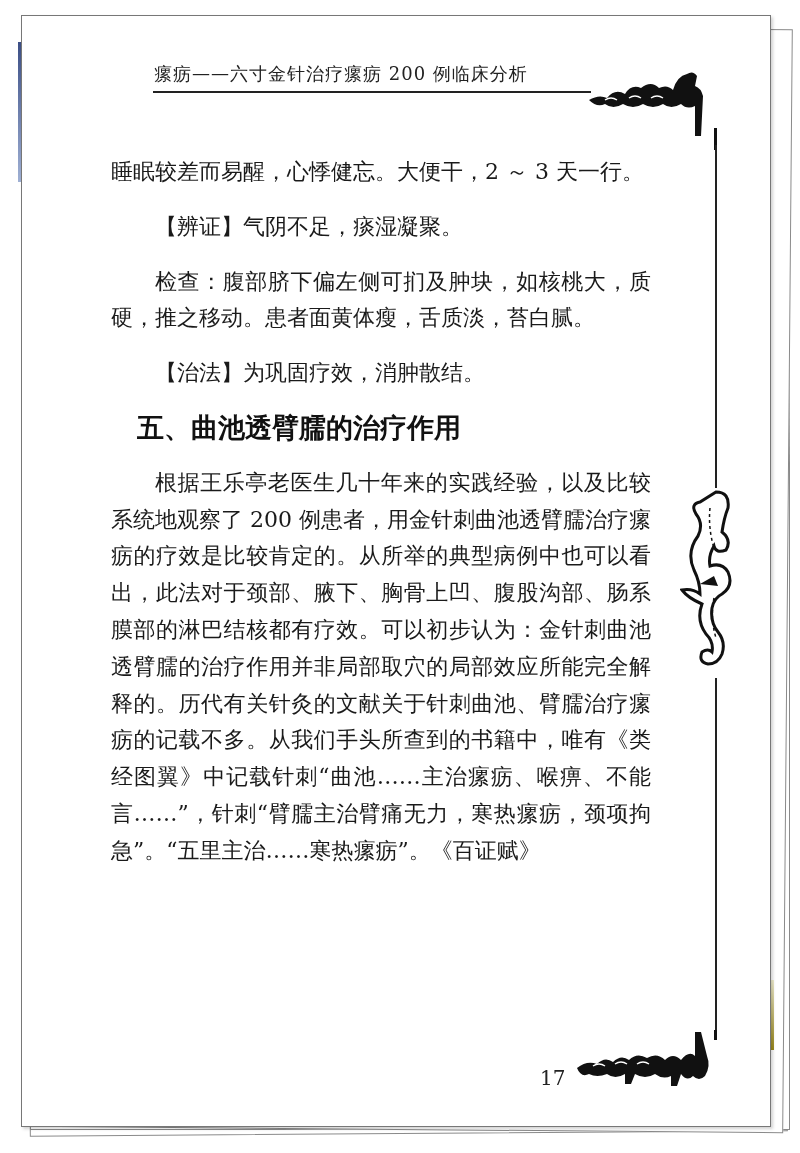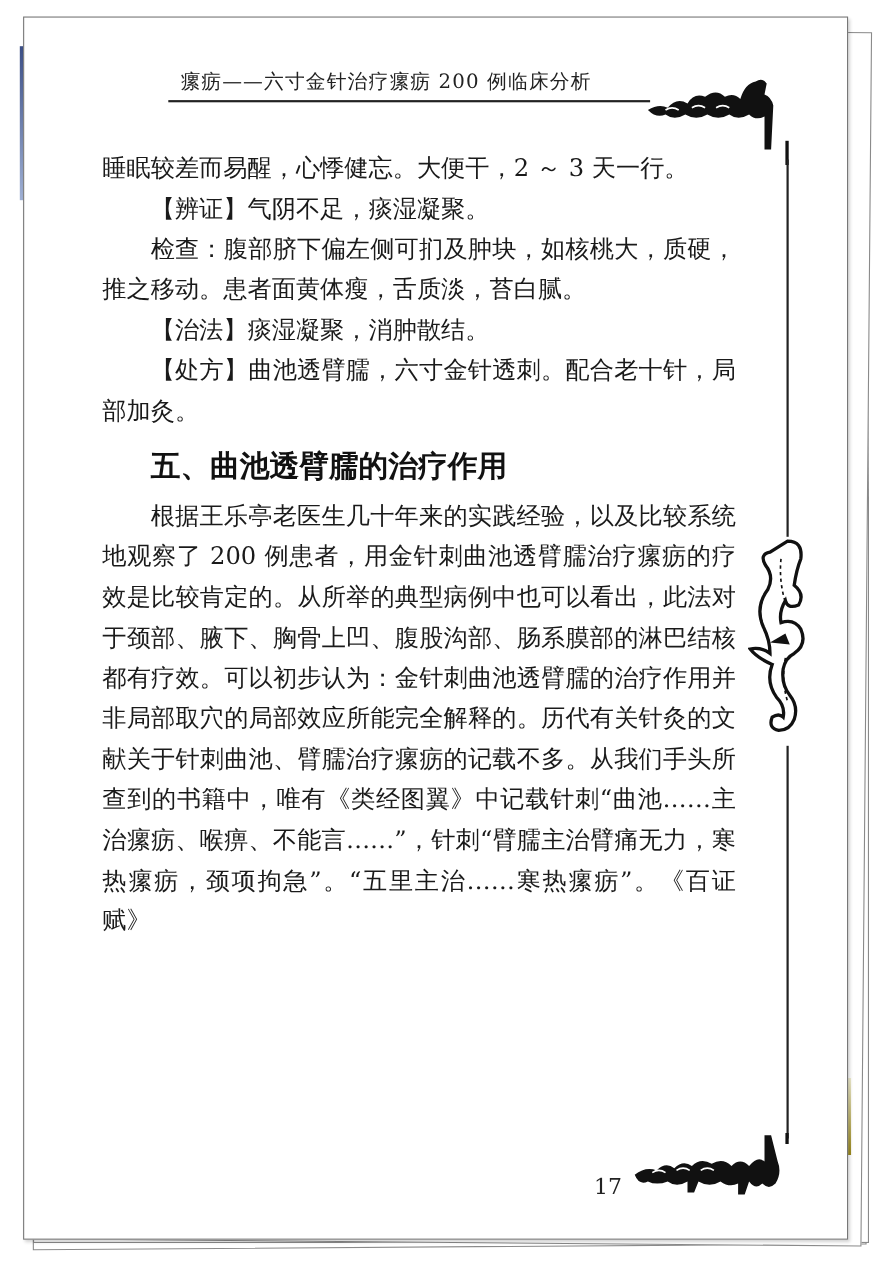--- a/index.html
+++ b/index.html
@@ -14,31 +14,31 @@
   .sheet-back2 { left: 30px; top: 30px; width: 760px; height: 1100px; }
   .sheet-back1 { left: 36px; top: 26px; width: 752px; height: 1104px; transform: rotate(0.5deg); }
   .sheet-blue { position: absolute; left: 18px; top: 42px; width: 6px; height: 140px; background: linear-gradient(#3c4f86, #9fb0d4); }
   .sheet-gold { position: absolute; left: 768px; top: 980px; width: 6px; height: 70px; background: linear-gradient(#f2efd0, #9c8a1c); clip-path: polygon(0 0, 100% 0, 100% 100%, 40% 100%); }
   .page {
     position: absolute; left: 21px; top: 15px; width: 750px; height: 1112px;
     background: #fff; border: 1.5px solid #777; box-sizing: border-box;
     box-shadow: 2px 2px 3px rgba(0,0,0,0.18);
   }
   .running-head {
-    position: absolute; left: 164px; top: 62px;
+    position: absolute; left: 154px; top: 62px;
     font-size: 18px; letter-spacing: 1px; color: #222;
   }
   .head-rule { position: absolute; left: 153px; top: 91px; width: 438px; height: 2px; background: #222; }
   .border-vert { position: absolute; left: 715px; top: 145px; width: 2px; height: 890px; background: #222; }
   .ornament { position: absolute; }
   .body-text {
     position: absolute; left: 93px; top: 136px; width: 576px;
     font-size: 22px; line-height: 36.8px; color: #1a1a1a;
   }
-  .body-text p { margin: 0; text-align: justify; }
+  .body-text p { margin: 18px; text-align: justify; }
   .indent { text-indent: 44px; }
   .heading {
     font-family: "DejaVu Sans", "Liberation Sans", sans-serif;
     font-size: 27px; font-weight: bold; text-indent: 44px;
     margin: 13px 0 9px 0 !important; color: #111;
   }
   .page-number {
     position: absolute; left: 540px; top: 1066px;
     font-size: 20px; color: #222;
   }
@@ -68,22 +68,21 @@
 <svg class="ornament" style="left:680px;top:488px;background:#fff" width="72" height="190" viewBox="0 0 72 190">
   <path d="M36 4 q14 0 12 16 q-4 10 -6 24 q10 8 4 18 q-10 4 -12 -4 q-6 10 -4 20 q12 -4 18 6 q6 14 -6 22 q-8 4 -10 14 q-2 14 6 24 q8 10 4 22 q-4 10 -14 10 q-10 -2 -6 -12 q6 -4 10 0 q2 -10 -6 -18 q-10 -14 -4 -30 q-14 -6 -20 -14 q10 -2 18 4 q0 -12 -6 -24 q-8 -18 4 -34 q6 -12 -2 -22 q-6 -10 4 -12 z" fill="#fff" stroke="#111" stroke-width="3"></path>
   <path d="M30 20 q-2 20 4 40 M34 110 q-4 20 2 40" stroke="#111" stroke-width="1.5" stroke-dasharray="3 3" fill="none"></path>
   <path d="M20 96 l14 -8 l4 10 z" fill="#111"></path>
 </svg>
 
 <div class="body-text">
   <p>睡眠较差而易醒，心悸健忘。大便干，2 ～ 3 天一行。</p>
   <p class="indent">【辨证】气阴不足，痰湿凝聚。</p>
   <p class="indent">检查：腹部脐下偏左侧可扪及肿块，如核桃大，质硬，推之移动。患者面黄体瘦，舌质淡，苔白腻。</p>
-  <p class="indent">【治法】痰湿凝聚，消肿散结。</p>
-  <p class="indent">【处方】曲池透臂臑，六寸金针透刺。配合老十针，局部加灸。</p>
+  <p class="indent">【治法】为巩固疗效，消肿散结。</p>
   <p class="heading">五、曲池透臂臑的治疗作用</p>
   <p class="indent">根据王乐亭老医生几十年来的实践经验，以及比较系统地观察了 200 例患者，用金针刺曲池透臂臑治疗瘰疬的疗效是比较肯定的。从所举的典型病例中也可以看出，此法对于颈部、腋下、胸骨上凹、腹股沟部、肠系膜部的淋巴结核都有疗效。可以初步认为：金针刺曲池透臂臑的治疗作用并非局部取穴的局部效应所能完全解释的。历代有关针灸的文献关于针刺曲池、臂臑治疗瘰疬的记载不多。从我们手头所查到的书籍中，唯有《类经图翼》中记载针刺“曲池……主治瘰疬、喉痹、不能言……”，针刺“臂臑主治臂痛无力，寒热瘰疬，颈项拘急”。“五里主治……寒热瘰疬”。《百证赋》</p>
 </div>
 
 <div class="page-number">17</div>
 
 <svg class="ornament" style="left:575px;top:1030px" width="150" height="60" viewBox="0 0 150 60">
   <path d="M2 38 q10 -8 20 -4 q8 -8 16 -2 q8 -8 16 -2 q8 -8 18 -2 q10 -6 18 2 q8 -8 16 0 q8 -10 14 -4 l0 -24 h6 l6 24 q4 10 -2 20 q-6 6 -12 0 q-6 6 -12 -2 l-4 12 h-6 l0 -10 q-8 4 -16 -2 q-10 6 -20 0 l-4 10 h-6 l0 -10 q-10 6 -18 0 q-10 4 -18 0 q-8 4 -12 -6 z" fill="#111"></path>
   <path d="M18 36 q6 -4 12 0 M40 34 q6 -4 12 0 M62 34 q6 -4 12 0" stroke="#fff" stroke-width="1.5" fill="none"></path>
   <rect x="139" y="0" width="3" height="10" fill="#111"></rect>

